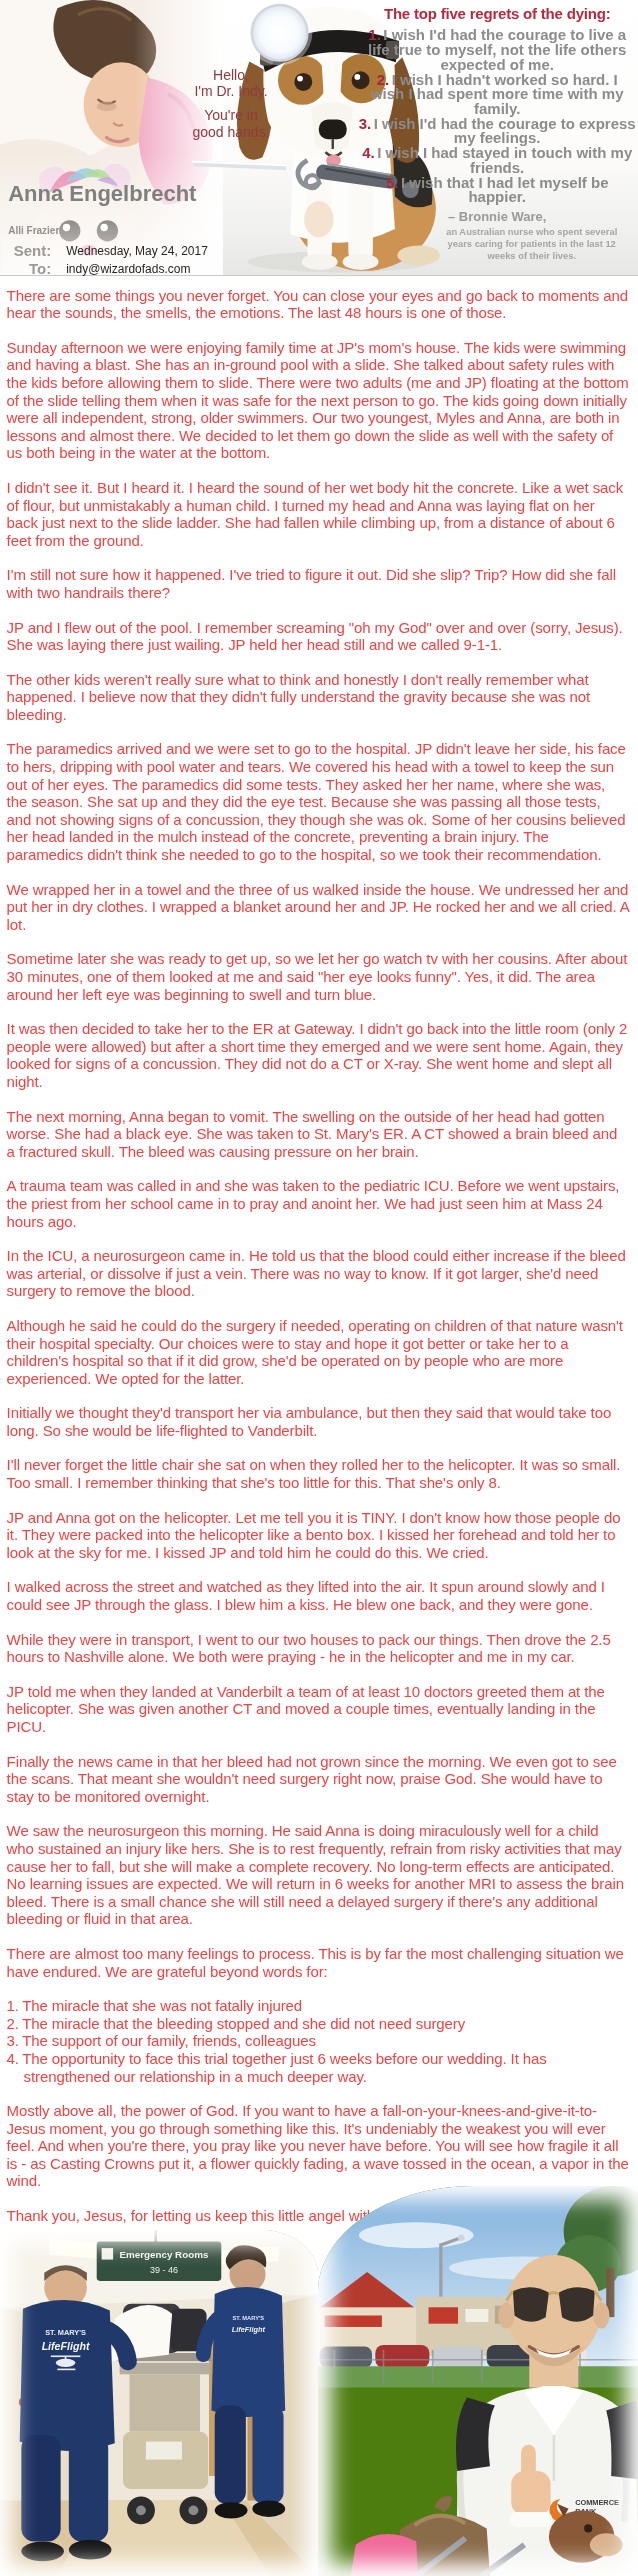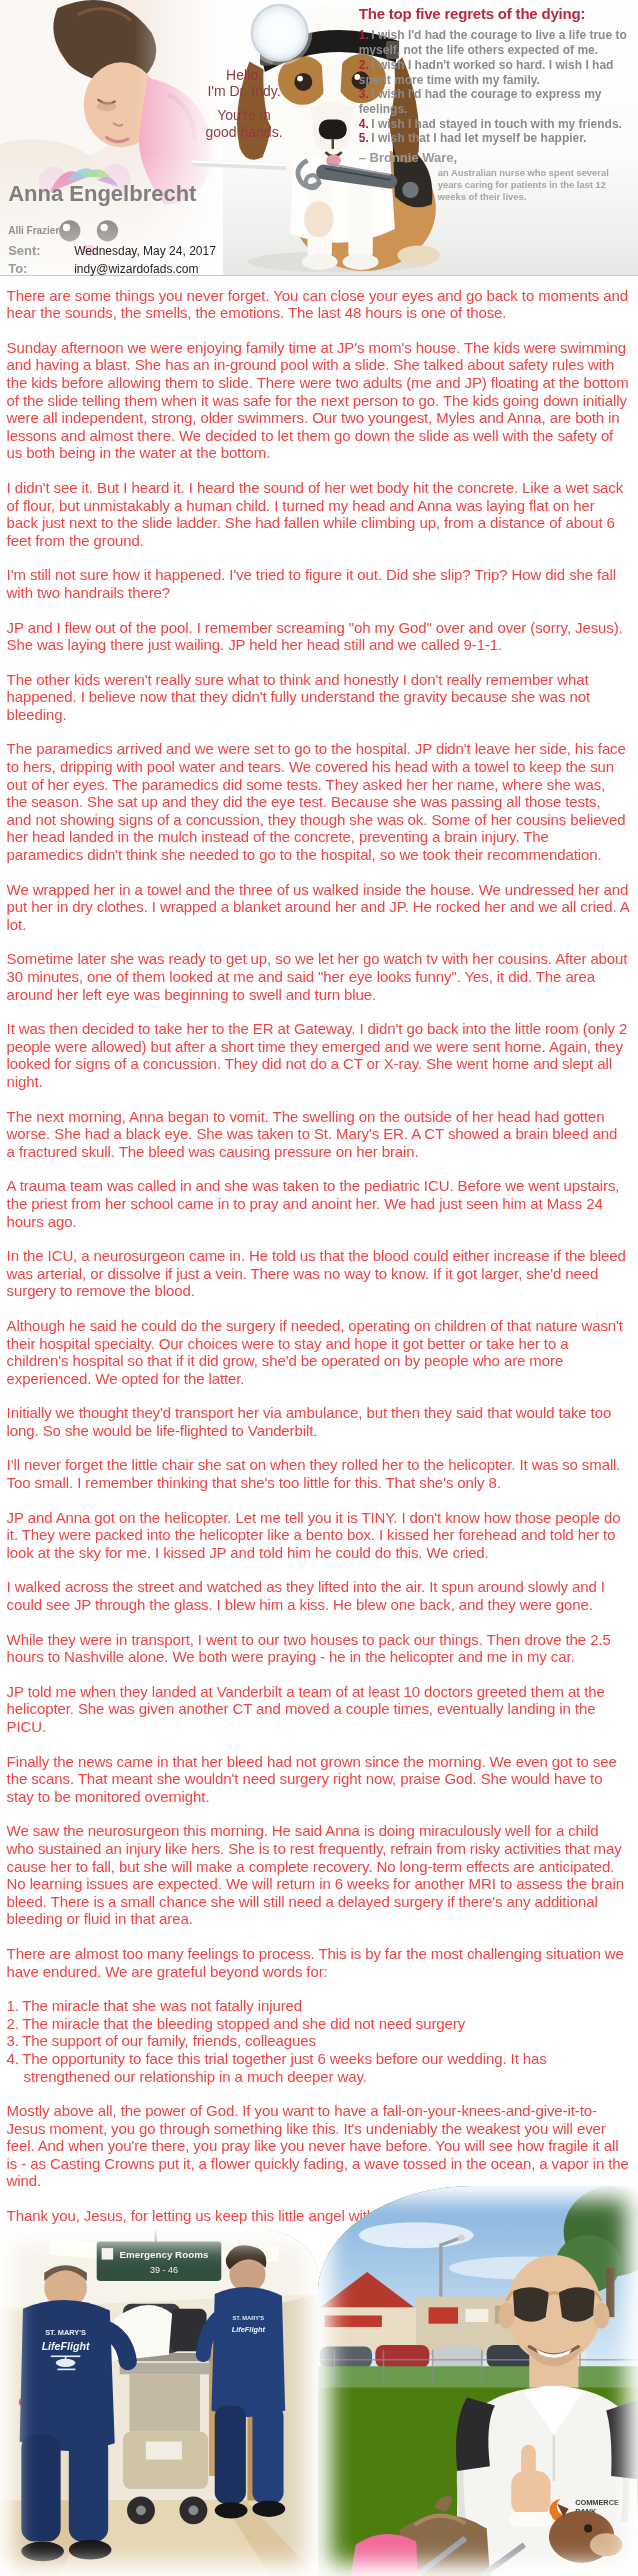--- a/index.html
+++ b/index.html
@@ -7,36 +7,36 @@
         font-family:"Liberation Sans",sans-serif;}
 
   
   .hero{position:relative;width:639px;height:275px;
         background:linear-gradient(180deg,#ffffff 0%,#fdfcfb 55%,#efefed 86%,#e7e7e5 100%);
         border-bottom:1.6px solid #c9c9c6;}
   .hero svg{display:block;}
   .child-art{position:absolute;left:0;top:0;}
   .dog-art{position:absolute;left:188px;top:0;}
 
-  .indy-caption{position:absolute;left:191px;top:67px;width:106px;text-align:center;
+  .indy-caption{position:absolute;left:178px;top:67px;width:106px;text-align:center;
         color:#8e3a42;font-size:14px;line-height:16.4px;font-weight:400;z-index:4;}
   .indy-caption .gap{height:7.4px;}
 
-  .regrets{position:absolute;right:3.3px;top:4.9px;width:277px;z-index:3;}
+  .regrets{position:absolute;right:3.3px;top:4.9px;width:277px;text-align:center;z-index:3;}
   .regrets-title{color:#b8293e;font-weight:bold;font-size:15px;margin-bottom:6.6px;letter-spacing:-0.2px;}
-  .regret{font-size:12px;font-weight:bold;line-height:14.7px;color:#8c8c8c;}
+  .regret{font-size:15px;font-weight:bold;line-height:14.7px;color:#8c8c8c;}
   .regret .rnum{color:#a8283c;margin-right:2.5px;}
   .attr-name{color:#9a9a9a;font-weight:bold;font-size:13px;margin-top:4.1px;}
   .attr-desc{color:#a5a5a5;font-weight:bold;font-size:9.4px;line-height:12.3px;width:188px;margin:1.6px 0 0 79px;}
 
   .email-meta{position:absolute;left:8.2px;top:183px;z-index:4;}
   .from-name{color:#7f7f7f;font-weight:bold;font-size:22px;line-height:21px;}
   .second-name{color:#909090;font-weight:bold;font-size:10px;line-height:18px;margin-top:18px;}
   .meta-row{display:flex;margin-top:4.1px;font-size:12px;line-height:14px;}
-  .meta-lbl{color:#9a9a9a;font-weight:bold;width:43px;margin-right:23px;font-size:13px;}
+  .meta-lbl{color:#9a9a9a;font-weight:bold;width:43px;text-align:right;margin-right:15px;font-size:15px;}
   .meta-val{color:#262626;font-weight:500;}
 
   
   .letter{position:relative;z-index:1;padding:10.6px 9.8px 0 6.6px;color:#ef4444;
           font-size:15px;line-height:17.6px;letter-spacing:-0.1px;}
   .letter p{margin:0 0 17px 0;}
   .grat-list{margin:0 0 17px 0;}
   .grat{padding-left:17px;text-indent:-17px;}
   .grat .gnum{margin-right:3.3px;}
 

